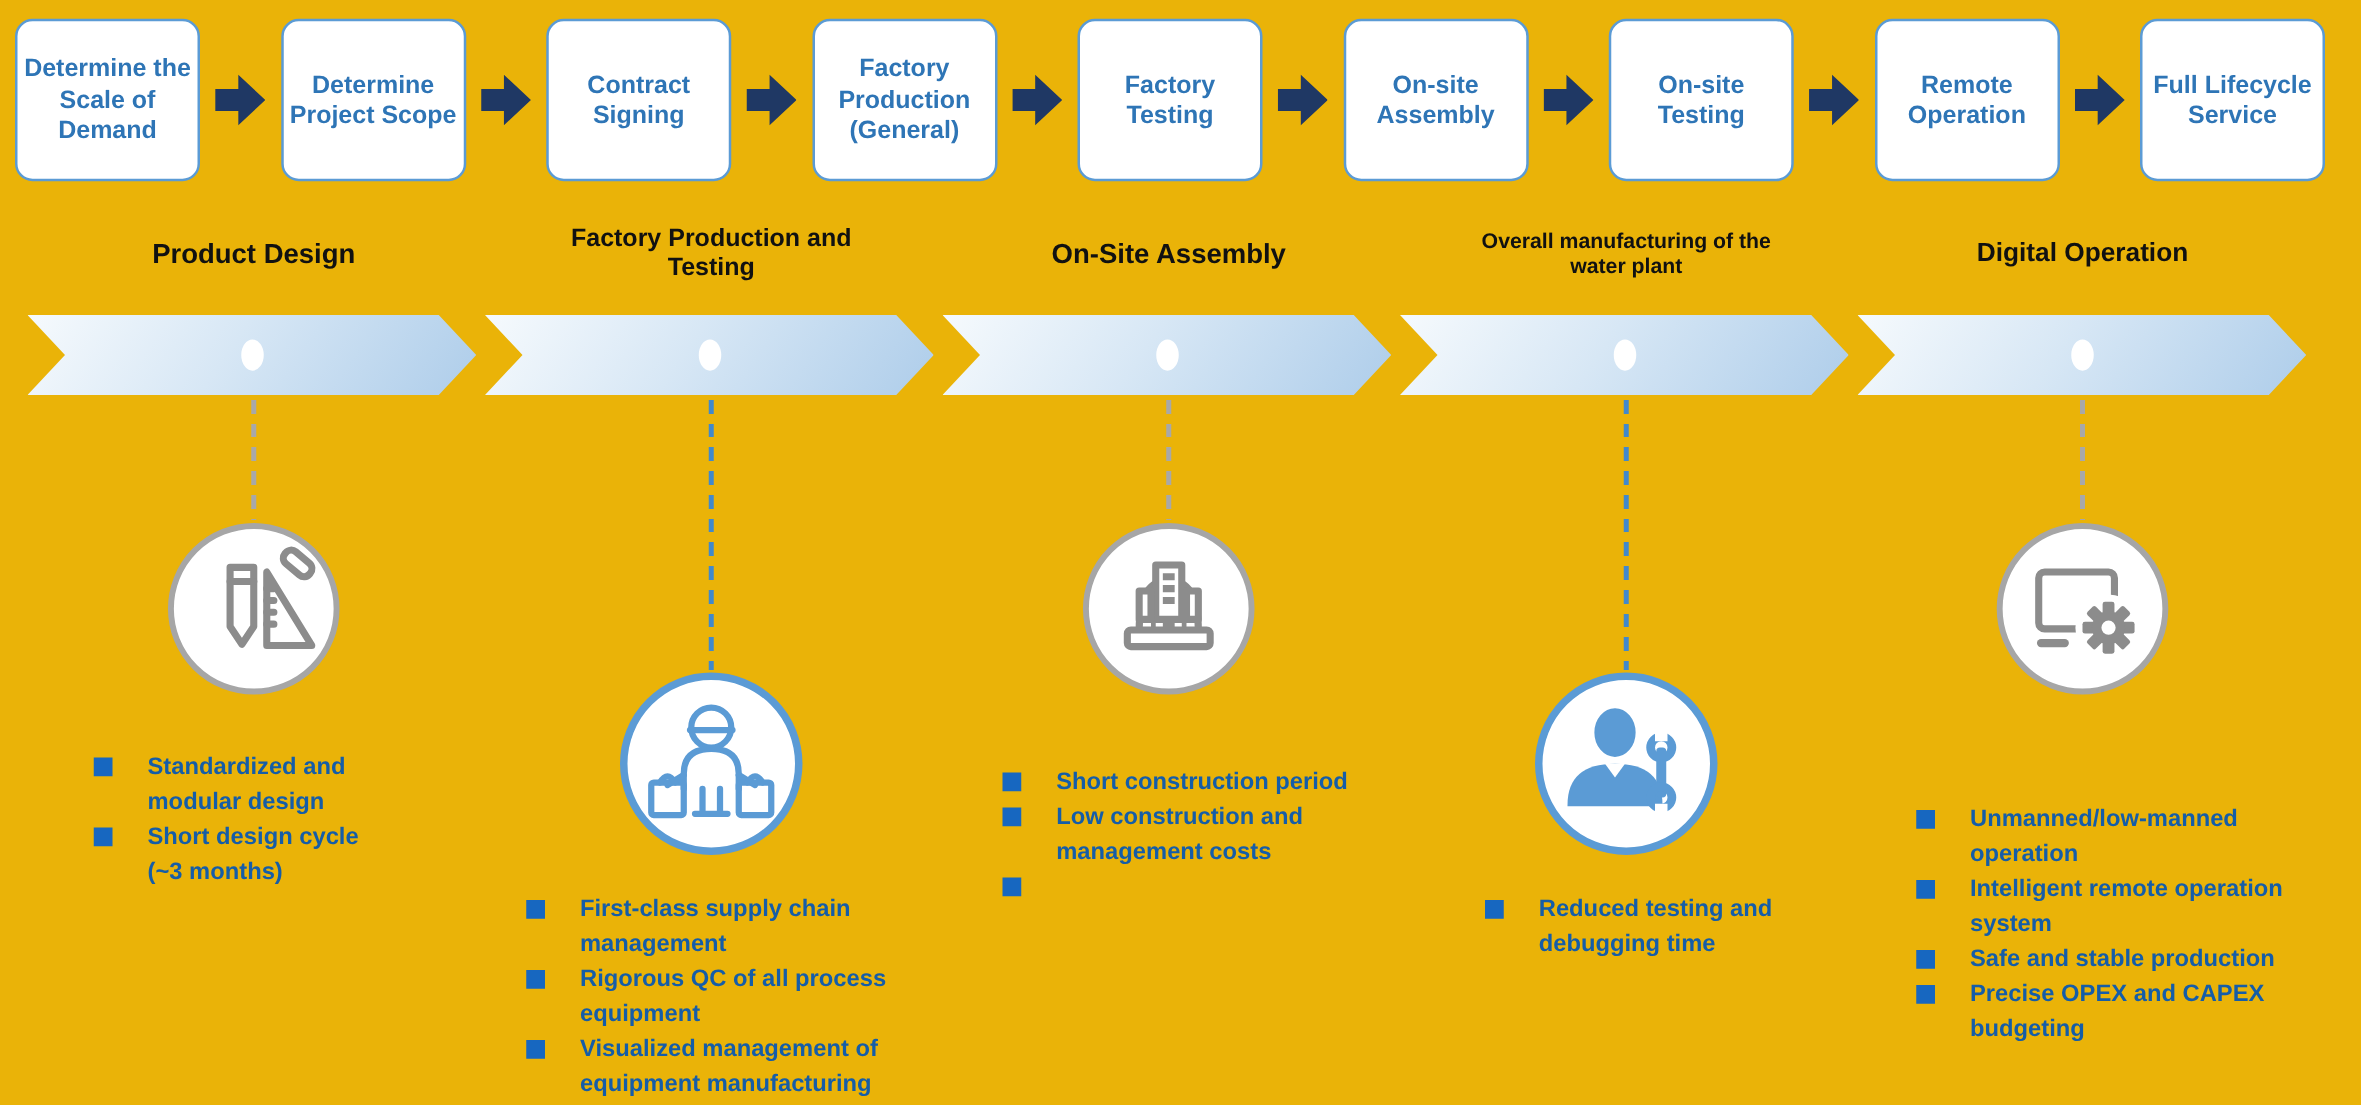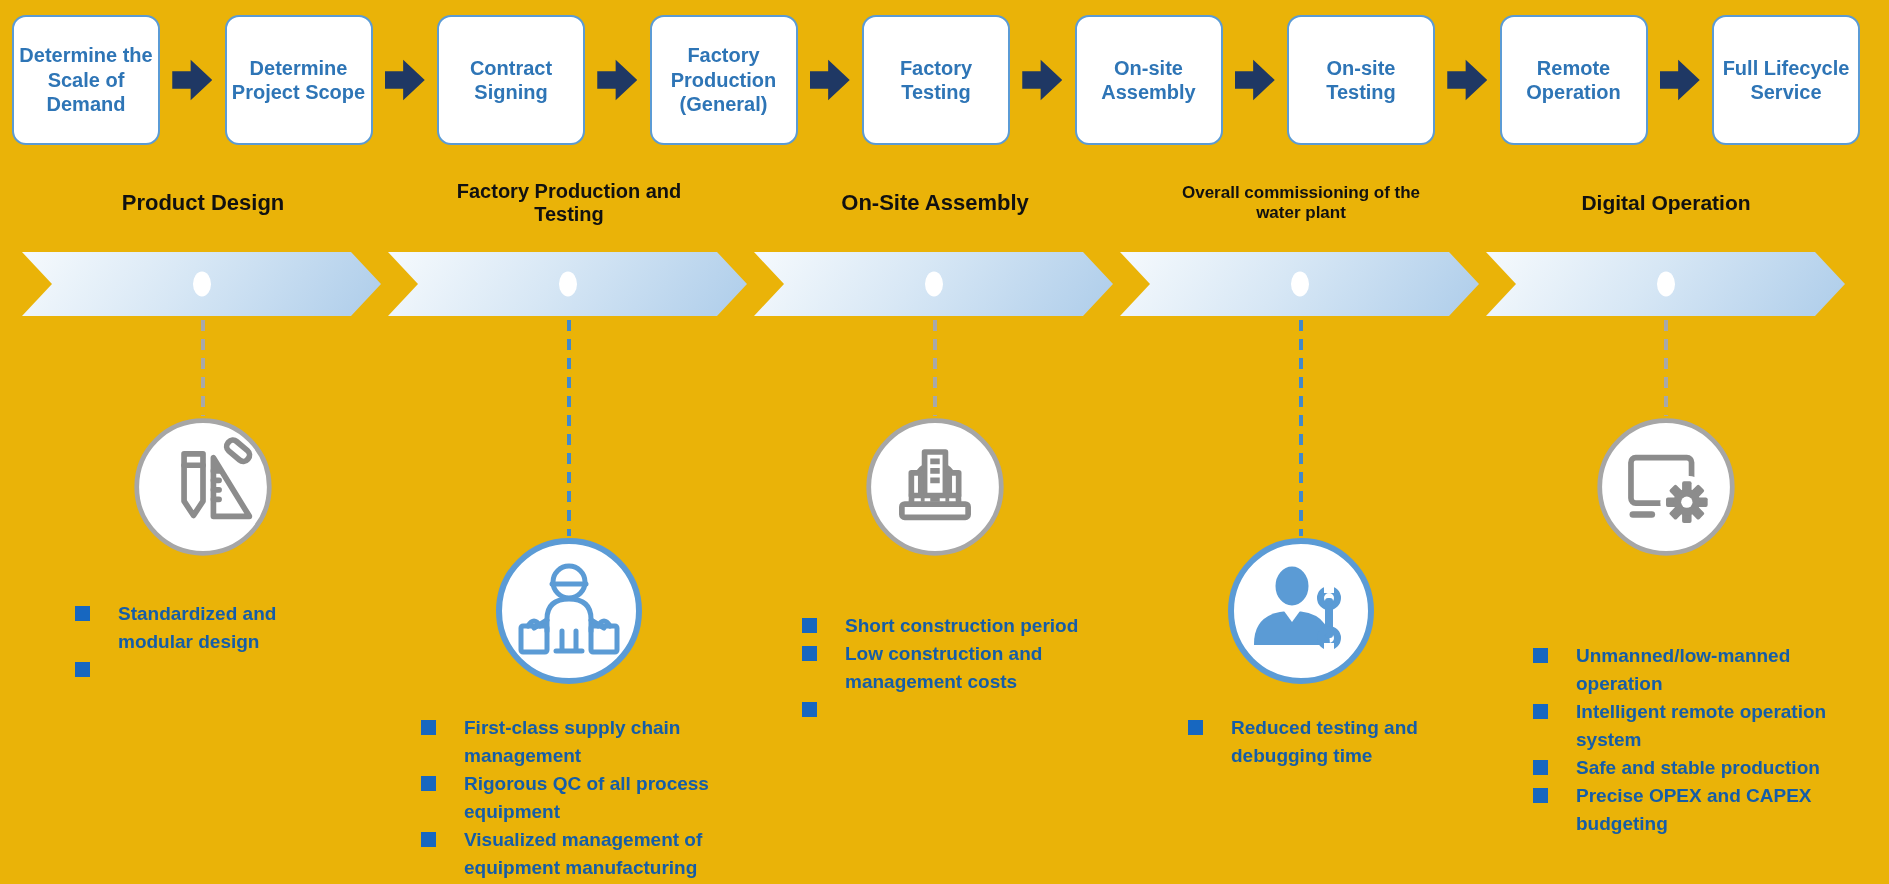--- a/index.html
+++ b/index.html
@@ -165,20 +165,21 @@
         </g>
       </svg>
     </div>
     <div class="bullets">
       <div class="bullet">
           <span class="sq"></span>
           <span class="btxt">Standardized and modular design</span>
         </div>
       <div class="bullet">
           <span class="sq"></span>
+          <span class="btxt">Short design cycle (~3 months)</span>
         </div>
     </div>
   </div>
 
   <div class="col c2">
     <div class="heading">
         <span>Factory Production and Testing</span>
       </div>
     <div class="dash dash-blue"></div>
     <div class="icon-wrap icon-blue">
@@ -242,21 +243,21 @@
           <span class="btxt">Low construction and management costs</span>
         </div>
       <div class="bullet">
           <span class="sq"></span>
         </div>
     </div>
   </div>
 
   <div class="col c4">
     <div class="heading">
-        <span>Overall commissioning of the water plant</span>
+        <span>Overall manufacturing of the water plant</span>
       </div>
     <div class="dash dash-blue"></div>
     <div class="icon-wrap icon-blue">
       <svg viewBox="0 0 150 150">
         <circle cx="75" cy="75" r="70" fill="#ffffff" stroke="#5b9bd5" stroke-width="6"></circle>
         <path d="M28 108 q0 -33 38 -33 q38 0 38 33 l0 1 h-76 z" fill="#5b9bd5"></path>
         <path d="M58 75 l8 11 8 -11 z" fill="#ffffff"></path>
         <ellipse cx="66" cy="50" rx="18" ry="21" fill="#5b9bd5" stroke="#ffffff" stroke-width="3"></ellipse>
         <g stroke="#5b9bd5" fill="none">
           <circle cx="103" cy="62" r="8.5" stroke-width="7"></circle>

